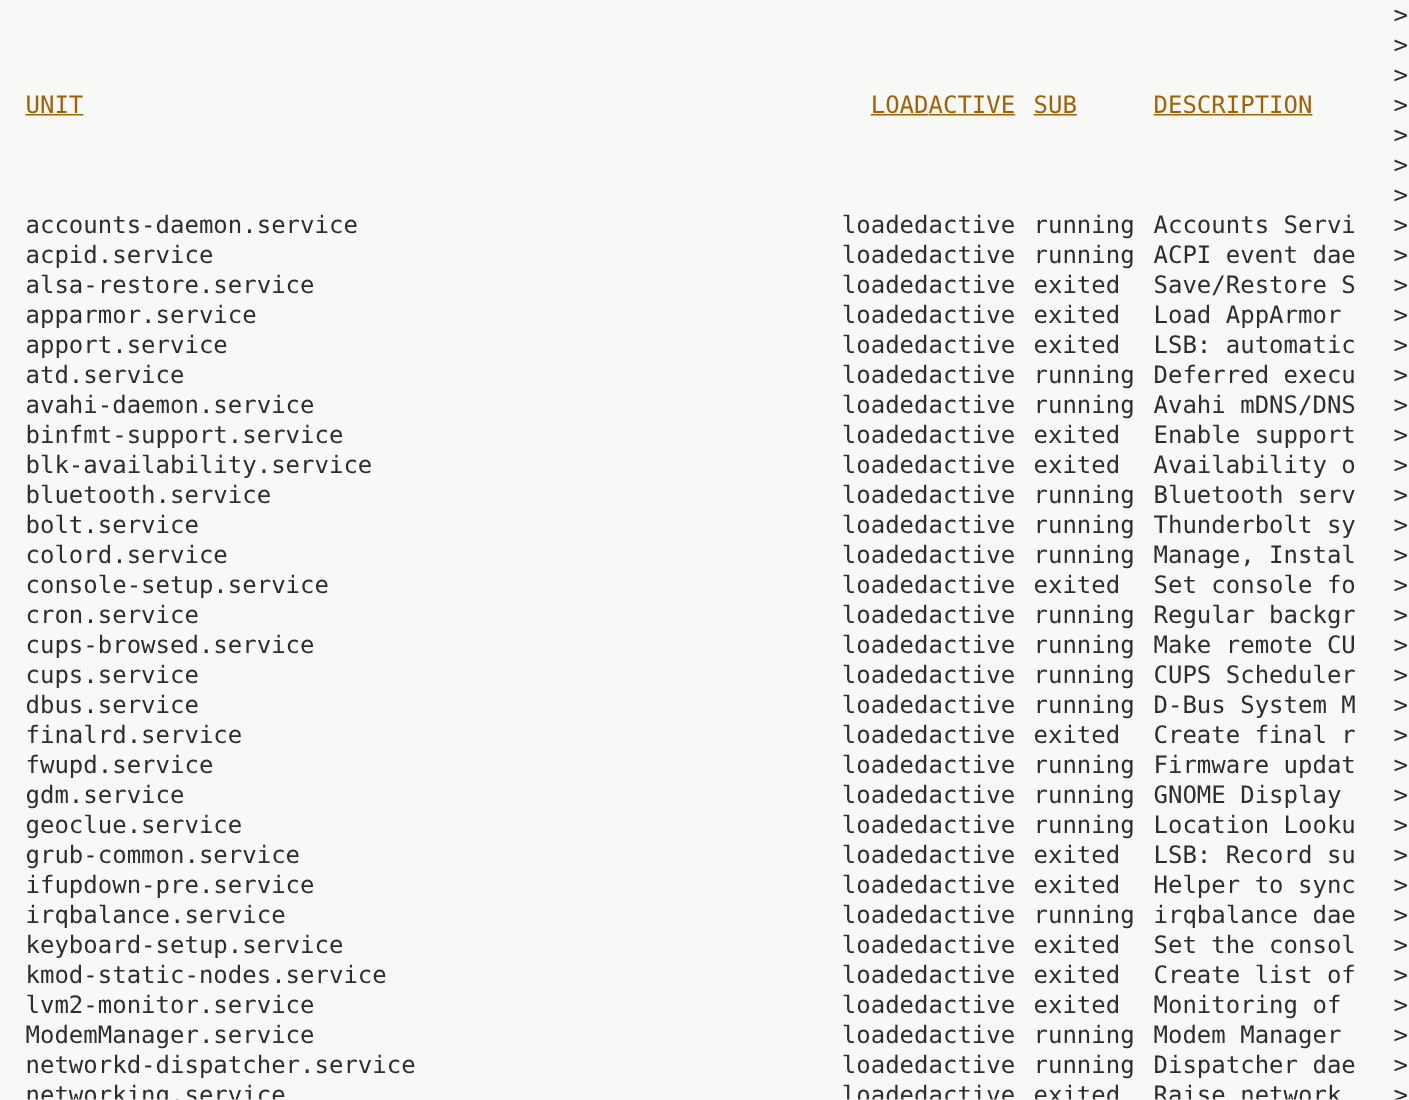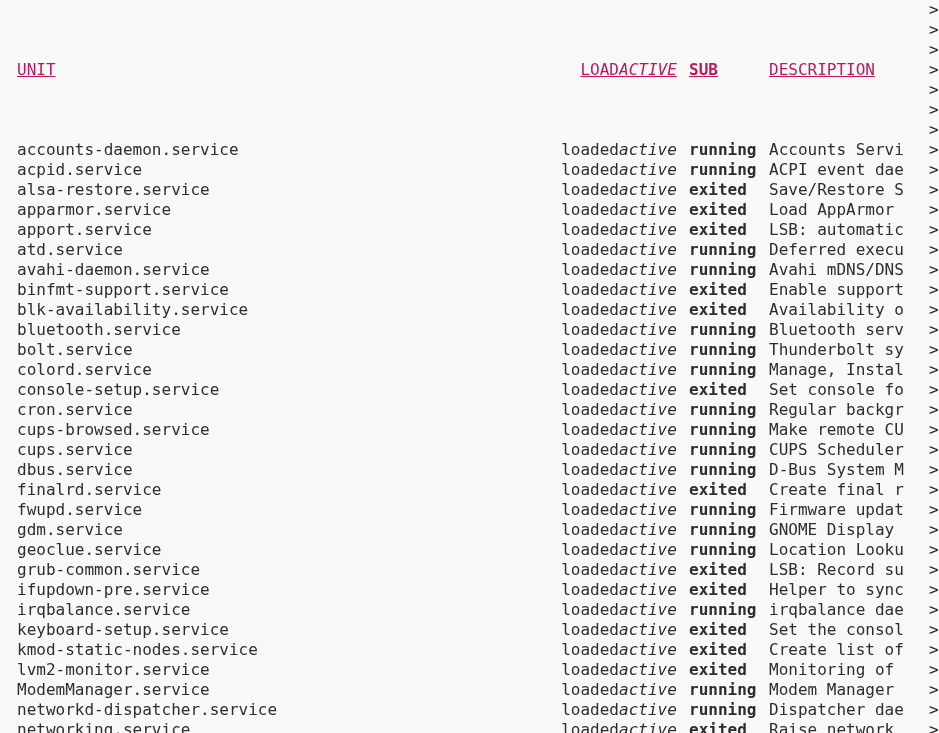--- a/index.html
+++ b/index.html
@@ -16,31 +16,31 @@
   .viewport {
     position: relative;
     width: 939px;
     height: 733px;
     overflow: hidden;
     white-space: pre;
   }
   .header {
     display: flex;
     white-space: pre;
-    color: #be185d;
+    color: #a16207;
   }
   .header span { text-decoration: underline; }
   .row {
     display: flex;
     white-space: pre;
   }
   .col-unit   { width: 549px; flex: 0 0 549px; padding-left: 17px; overflow: hidden; }
   .col-load   { width:  70px; flex: 0 0  70px; overflow: hidden; text-align: right; }
-  .col-active { width:  70px; flex: 0 0  70px; overflow: hidden; font-style: italic; }
-  .col-sub    { width:  80px; flex: 0 0  80px; overflow: hidden; font-weight: bold; }
+  .col-active { width:  70px; flex: 0 0  70px; overflow: hidden; }
+  .col-sub    { width:  80px; flex: 0 0  80px; overflow: hidden; }
   .col-desc   { flex: 1 1 auto; overflow: hidden; }
   .cut {
     position: absolute;
     right: 0;
     top: 0;
     width: 10px;
     height: 733px;
     pointer-events: none;
     font-family: inherit;
     font-size: 16px;

